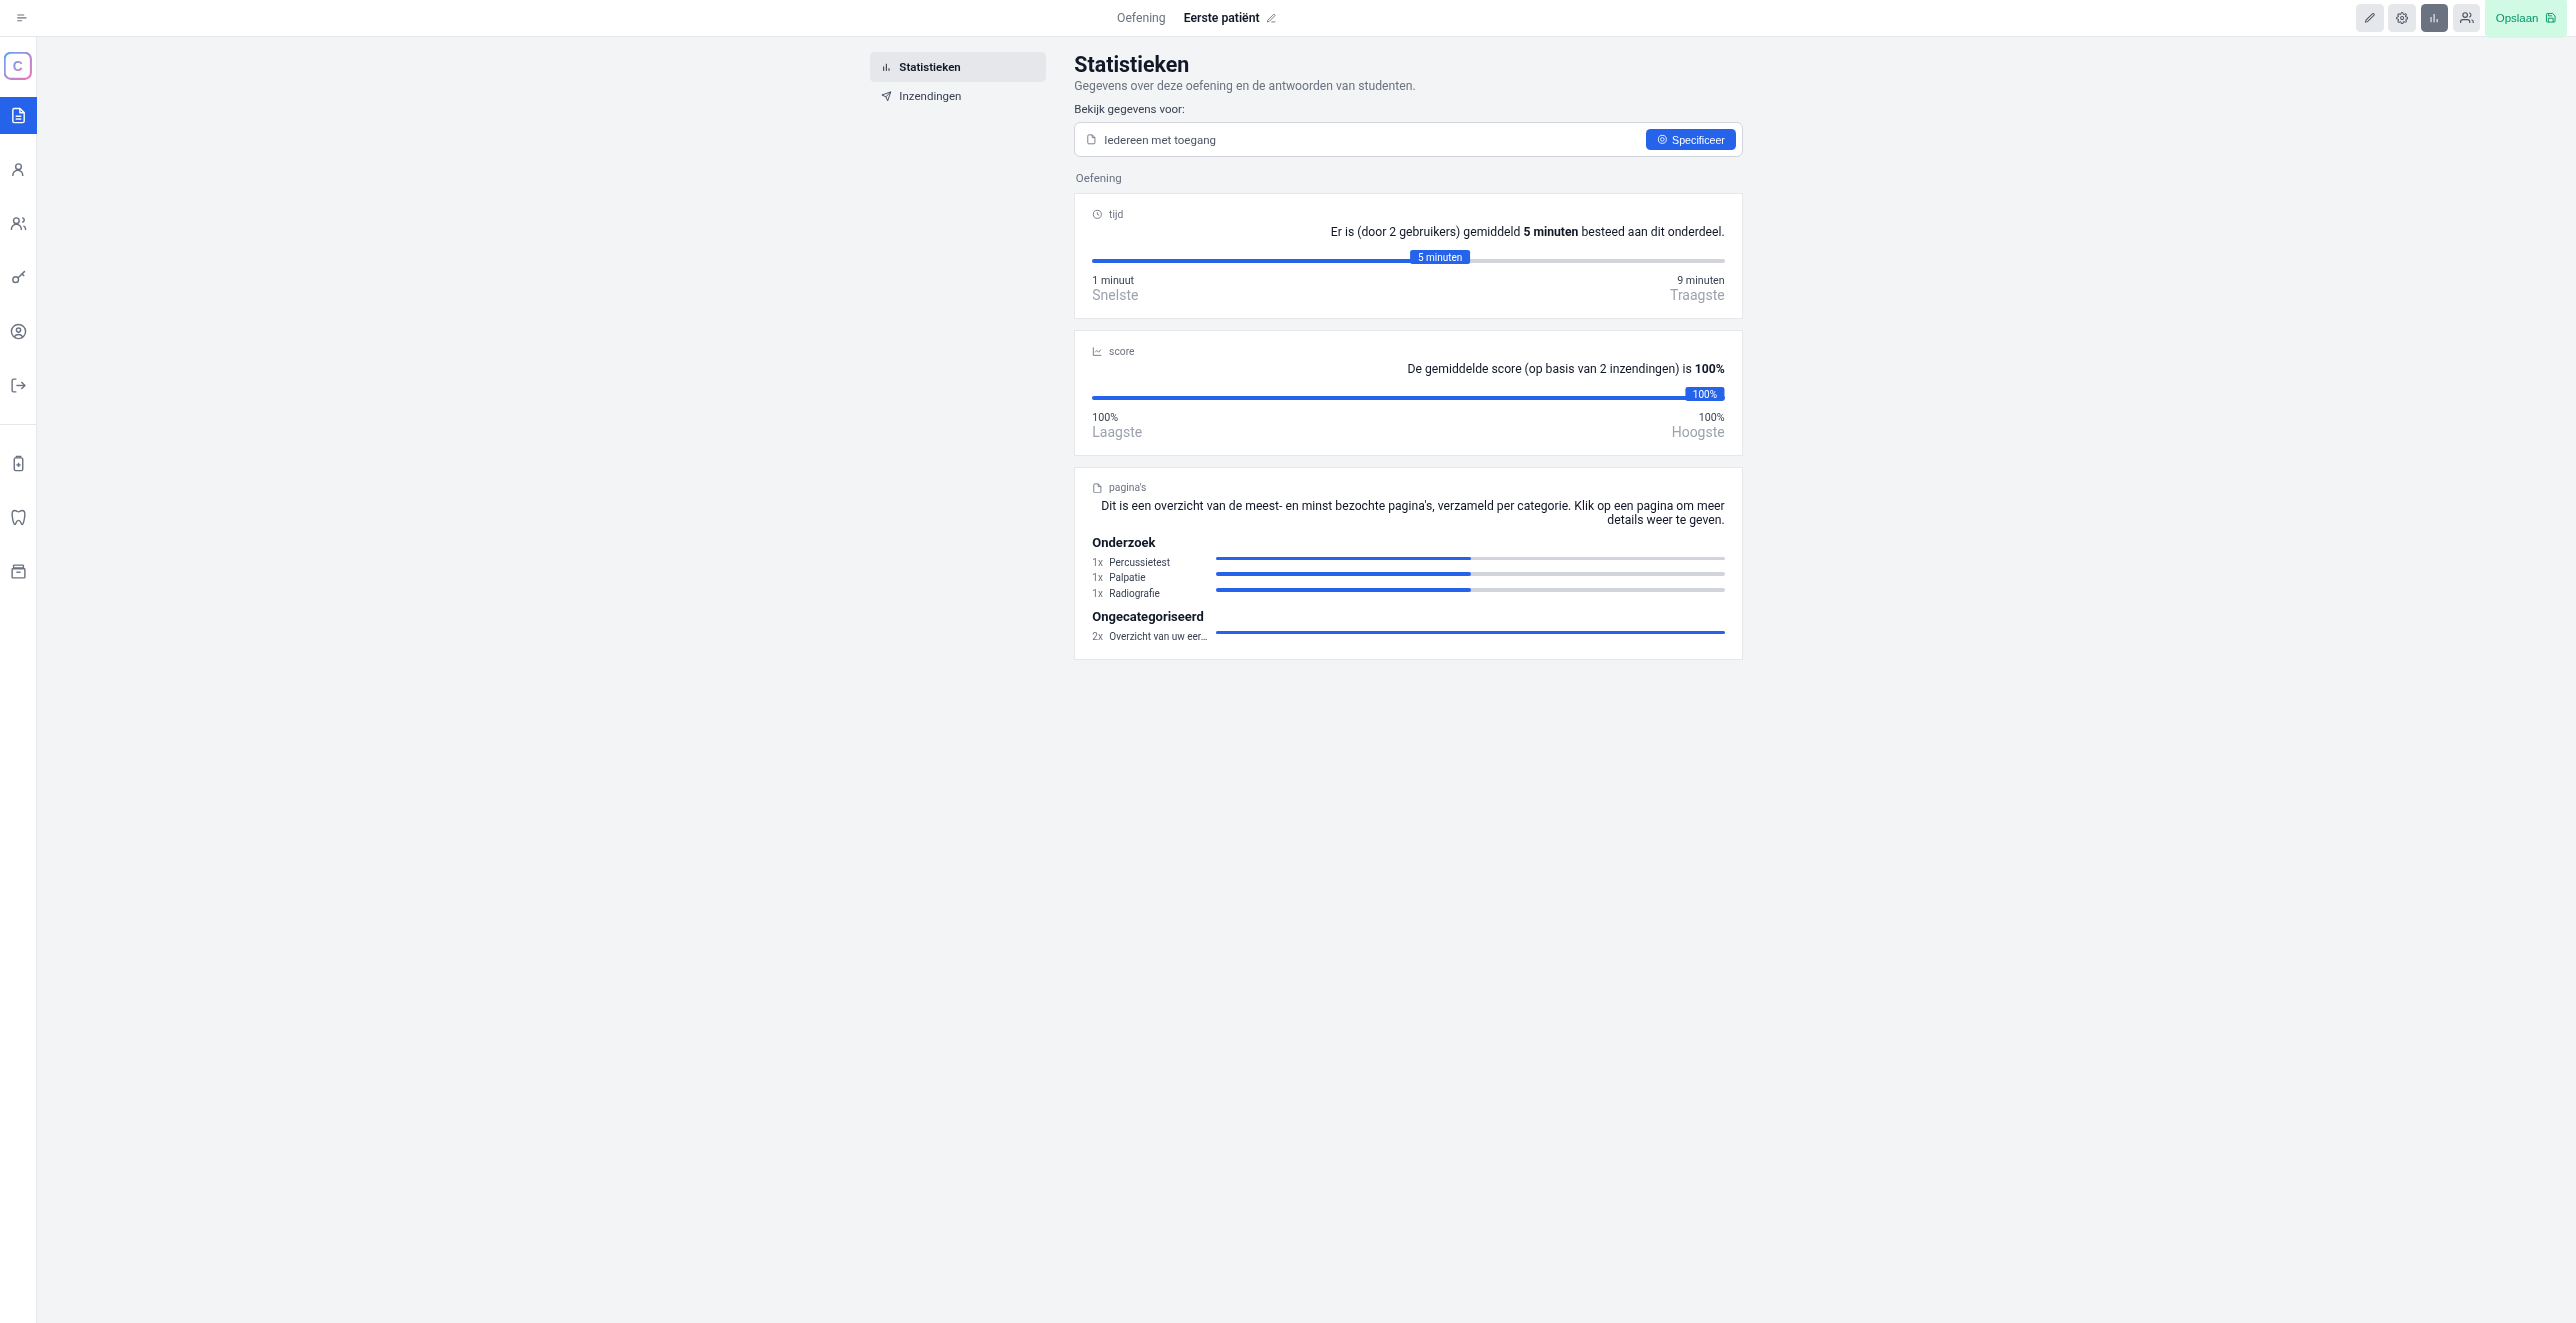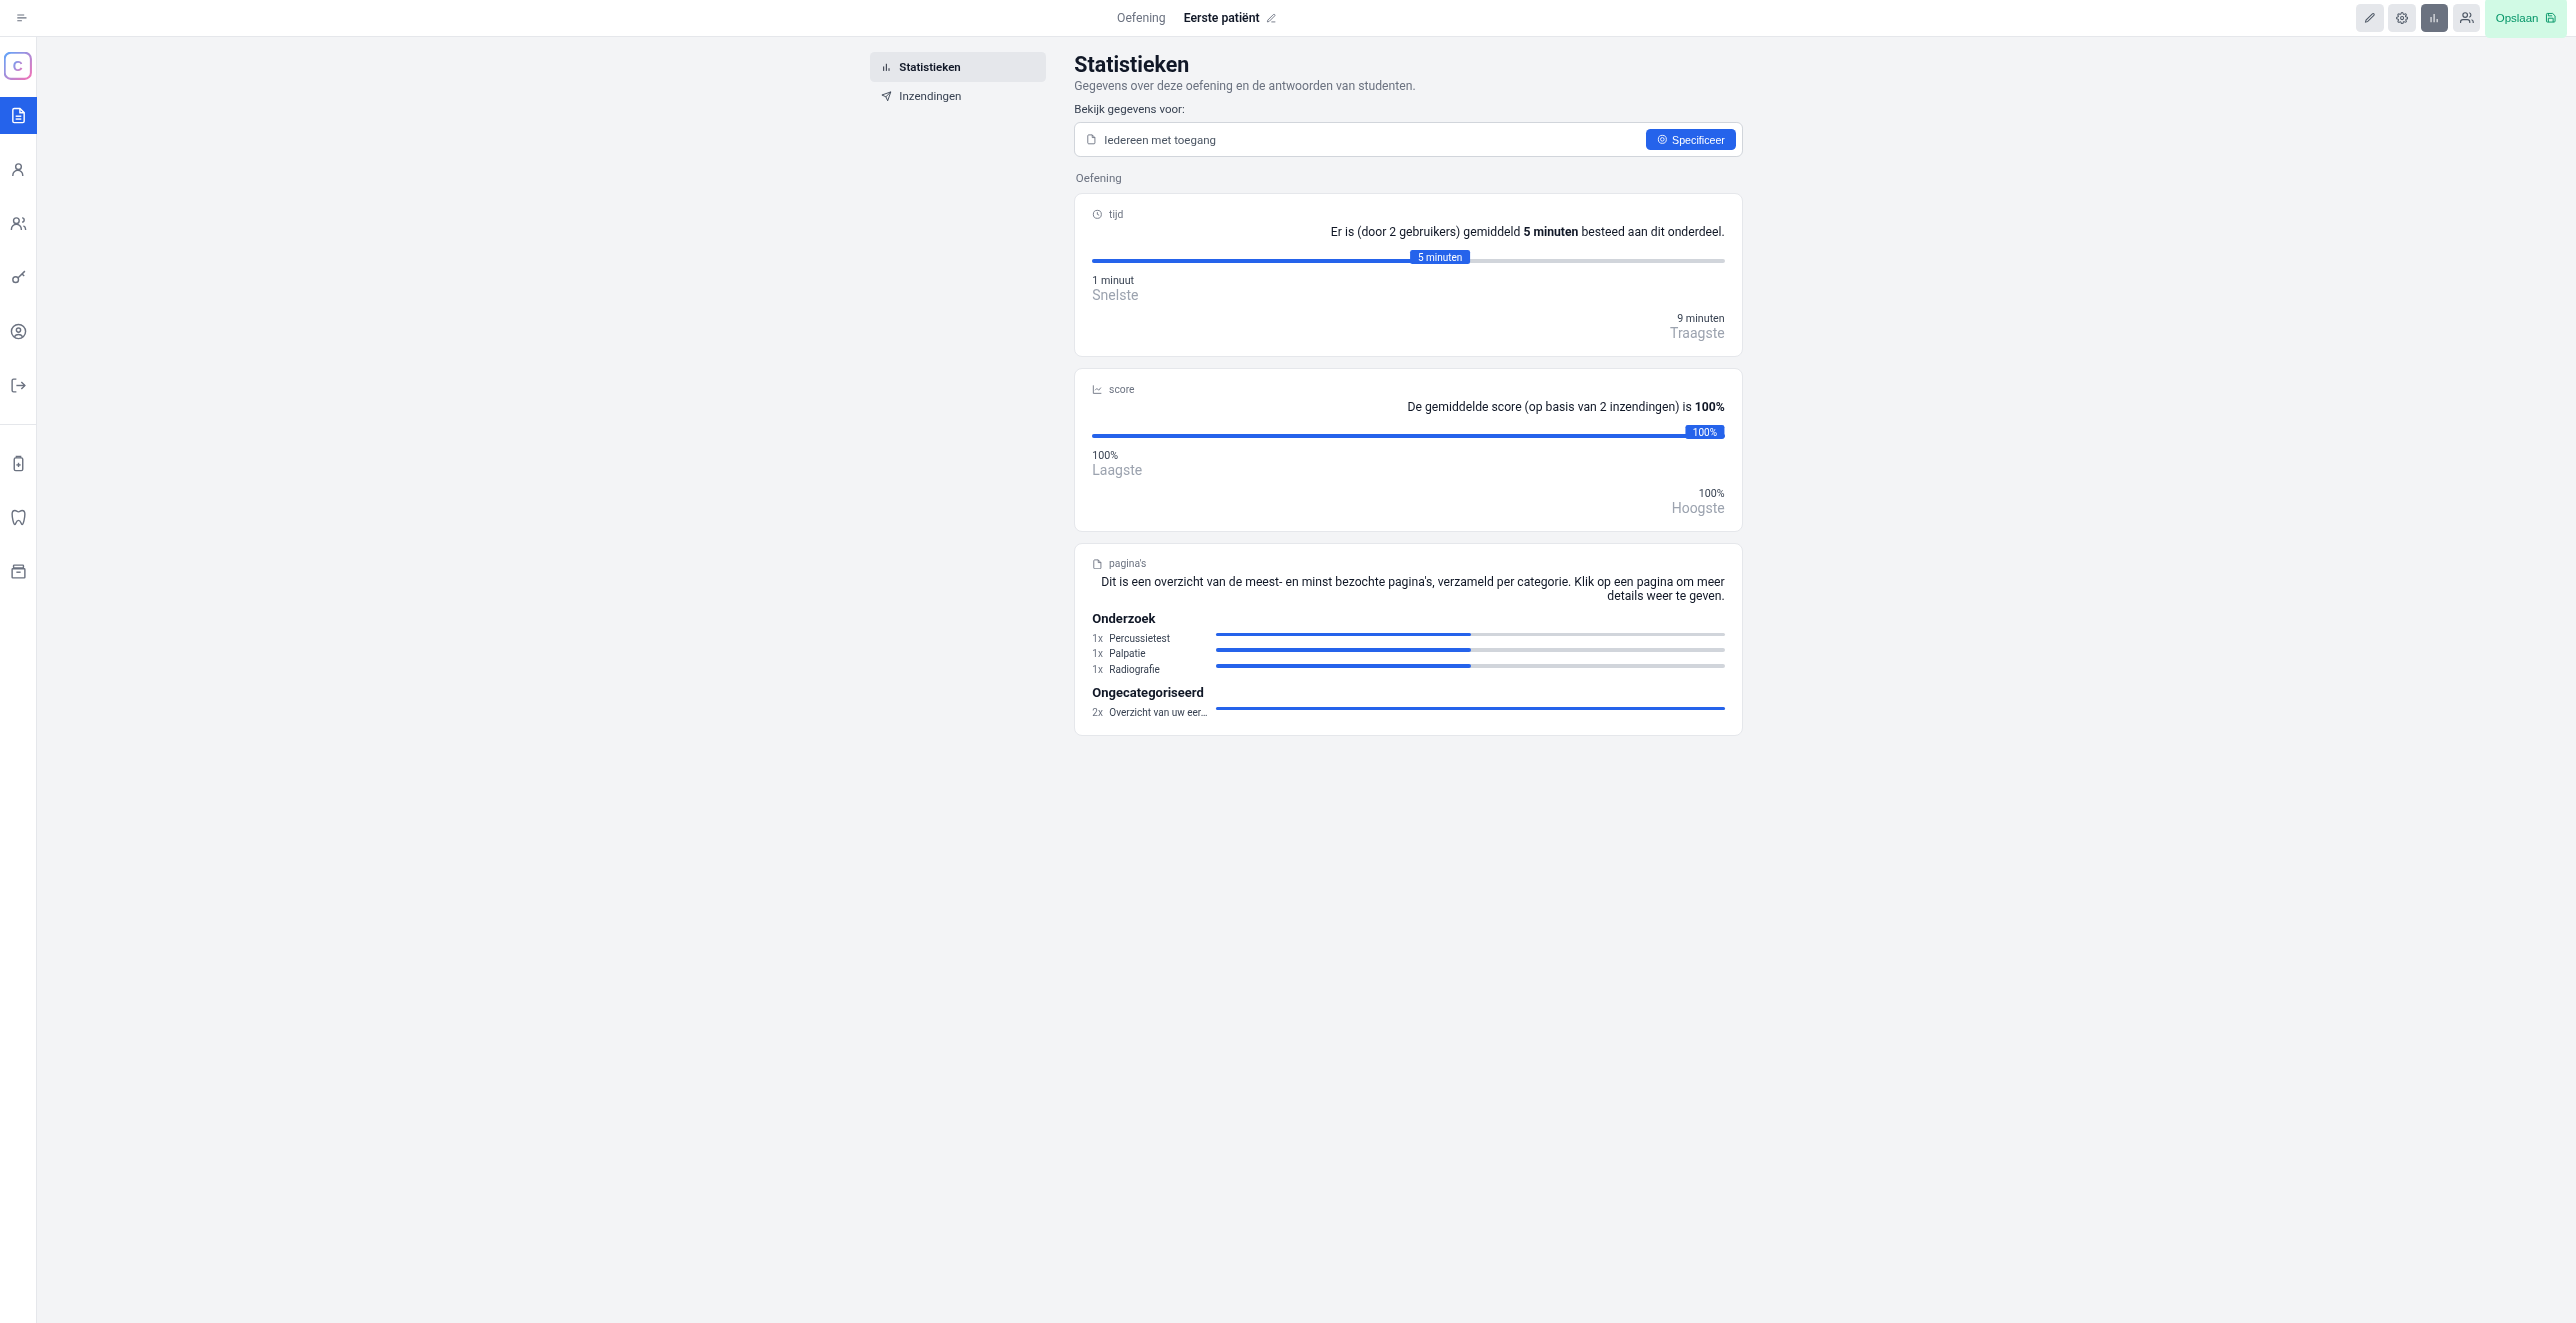--- a/index.html
+++ b/index.html
@@ -183,21 +183,21 @@
   .oefening-label {
     color: #6b7280;
     margin: 13.8px 0 7.7px 1.5px;
     font-size: 11.5px;
   }
 
   
   .card {
     background: #ffffff;
     border: 0.8px solid #e5e7eb;
-    border-radius: 8px;
+    border-radius: 0;
     padding: 13.8px 17px 15.3px 17px;
     margin-bottom: 10.7px;
   }
   .card-label-row {
     display: flex; align-items: center; gap: 6.1px;
     color: #6b7280;
     font-size: 10.3px;
     margin-bottom: 4.6px;
   }
   .card-statement {
@@ -233,21 +233,21 @@
     padding: 1.5px 7.7px;
     border-radius: 2.3px;
     white-space: nowrap;
   }
   .range-badge.right { transform: translateX(-100%); }
   .range-meta {
     display: flex; justify-content: space-between;
     margin-top: 7.7px;
   }
   .range-meta .col  { display: flex; flex-direction: column; }
-  .range-meta .col.right { text-align: right; align-items: flex-end; margin-top: 38px; }
+  .range-meta .col.right { text-align: right; align-items: flex-end; }
   .range-meta .value { color: #374151; font-size: 10.7px; }
   .range-meta .label { color: #9ca3af; font-size: 14px; }
 
   
   .pages-group-title {
     font-weight: 700;
     color: #111827;
     font-size: 13px;
     margin: 7.7px 0 4.6px 0;
   }

